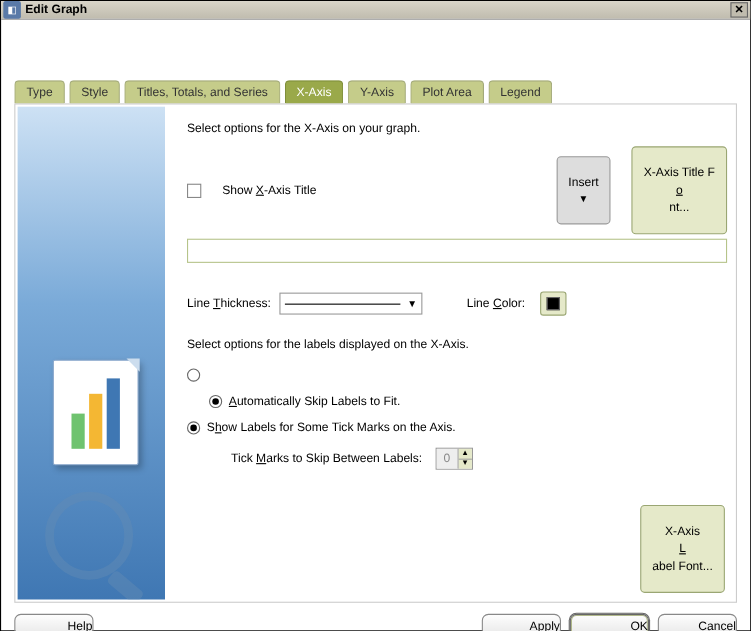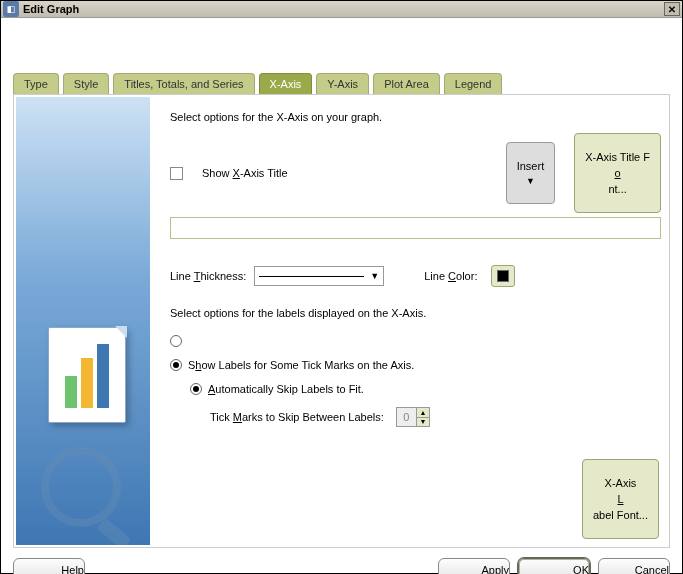--- a/index.html
+++ b/index.html
@@ -269,28 +269,28 @@
           <div class="colorbtn">
               <div class="colorbtn-sw"></div>
             </div>
         </div>
 
         <div class="section-label">Select options for the labels displayed on the X-Axis.</div>
 
         <div class="opt">
           <span class="radio"></span>
         </div>
+        <div class="opt indent1">
+          <span class="radio sel"></span>
+          <span><span class="mnem">A</span>utomatically Skip Labels to Fit.</span>
+        </div>
+
         <div class="opt">
           <span class="radio sel"></span>
           <span>S<span class="mnem">h</span>ow Labels for Some Tick Marks on the Axis.</span>
-        </div>
-
-        <div class="opt indent1">
-          <span class="radio sel"></span>
-          <span><span class="mnem">A</span>utomatically Skip Labels to Fit.</span>
         </div>
         <div class="opt indent2">
           <span>Tick <span class="mnem">M</span>arks to Skip Between Labels:</span>
           <div class="spin">
             <div class="spin-val dis">0</div>
             <div class="spin-btns">
                 <div>▲</div>
                 <div>▼</div>
               </div>
           </div>

